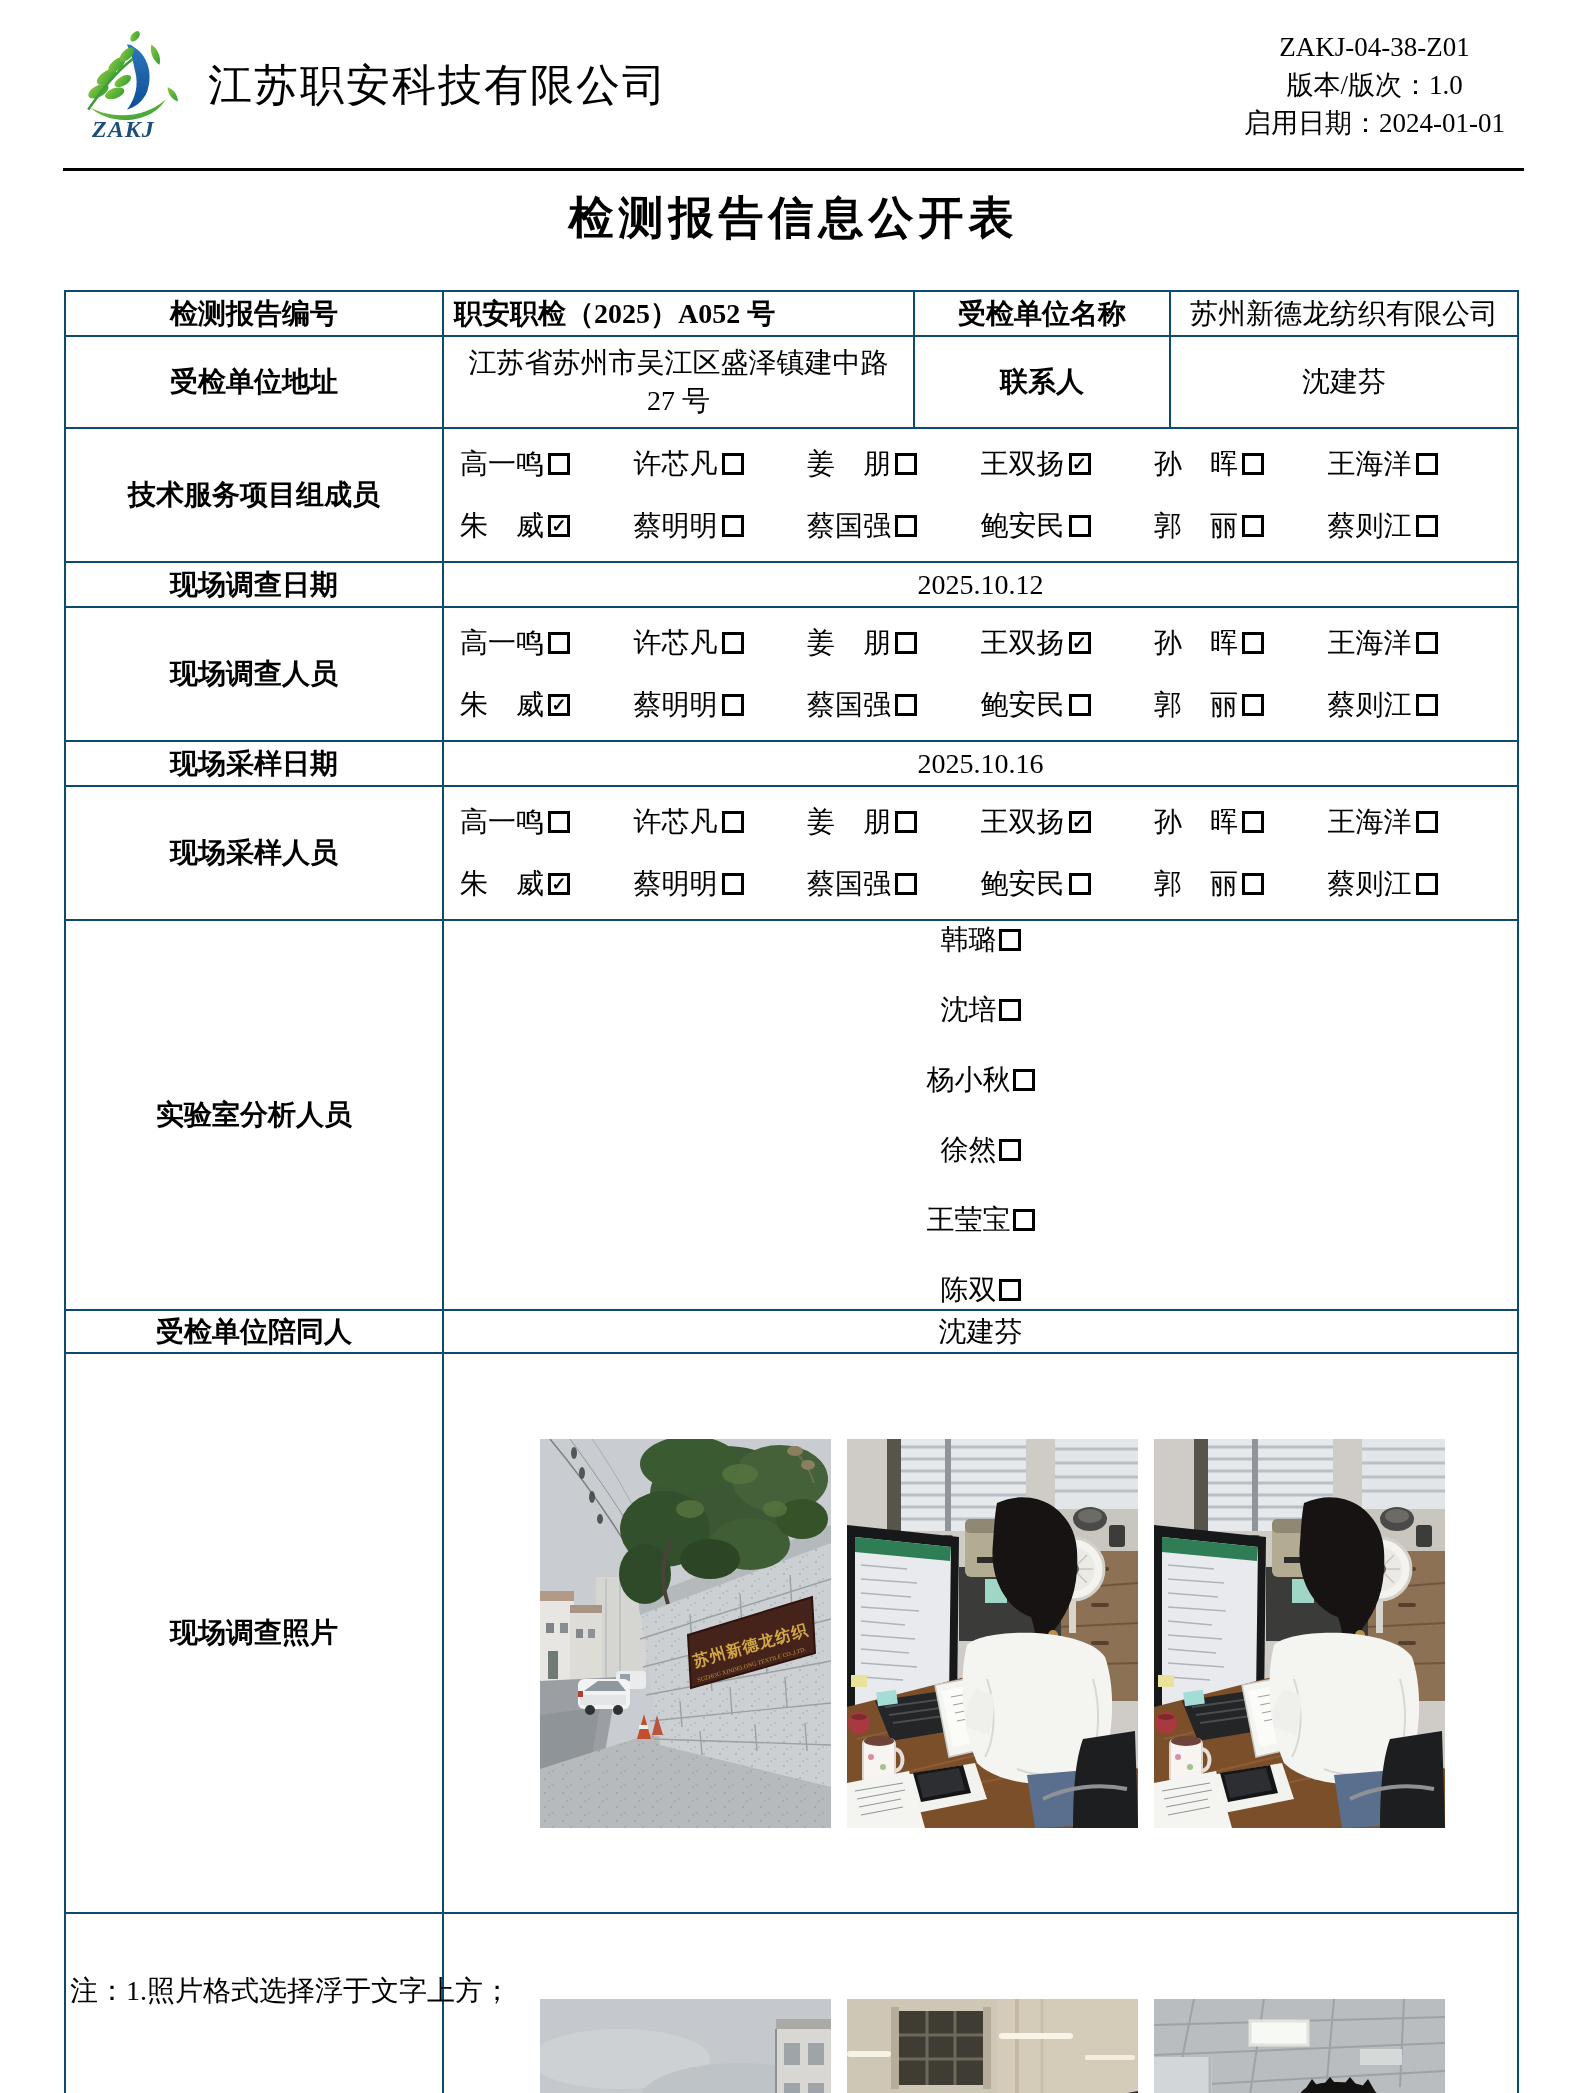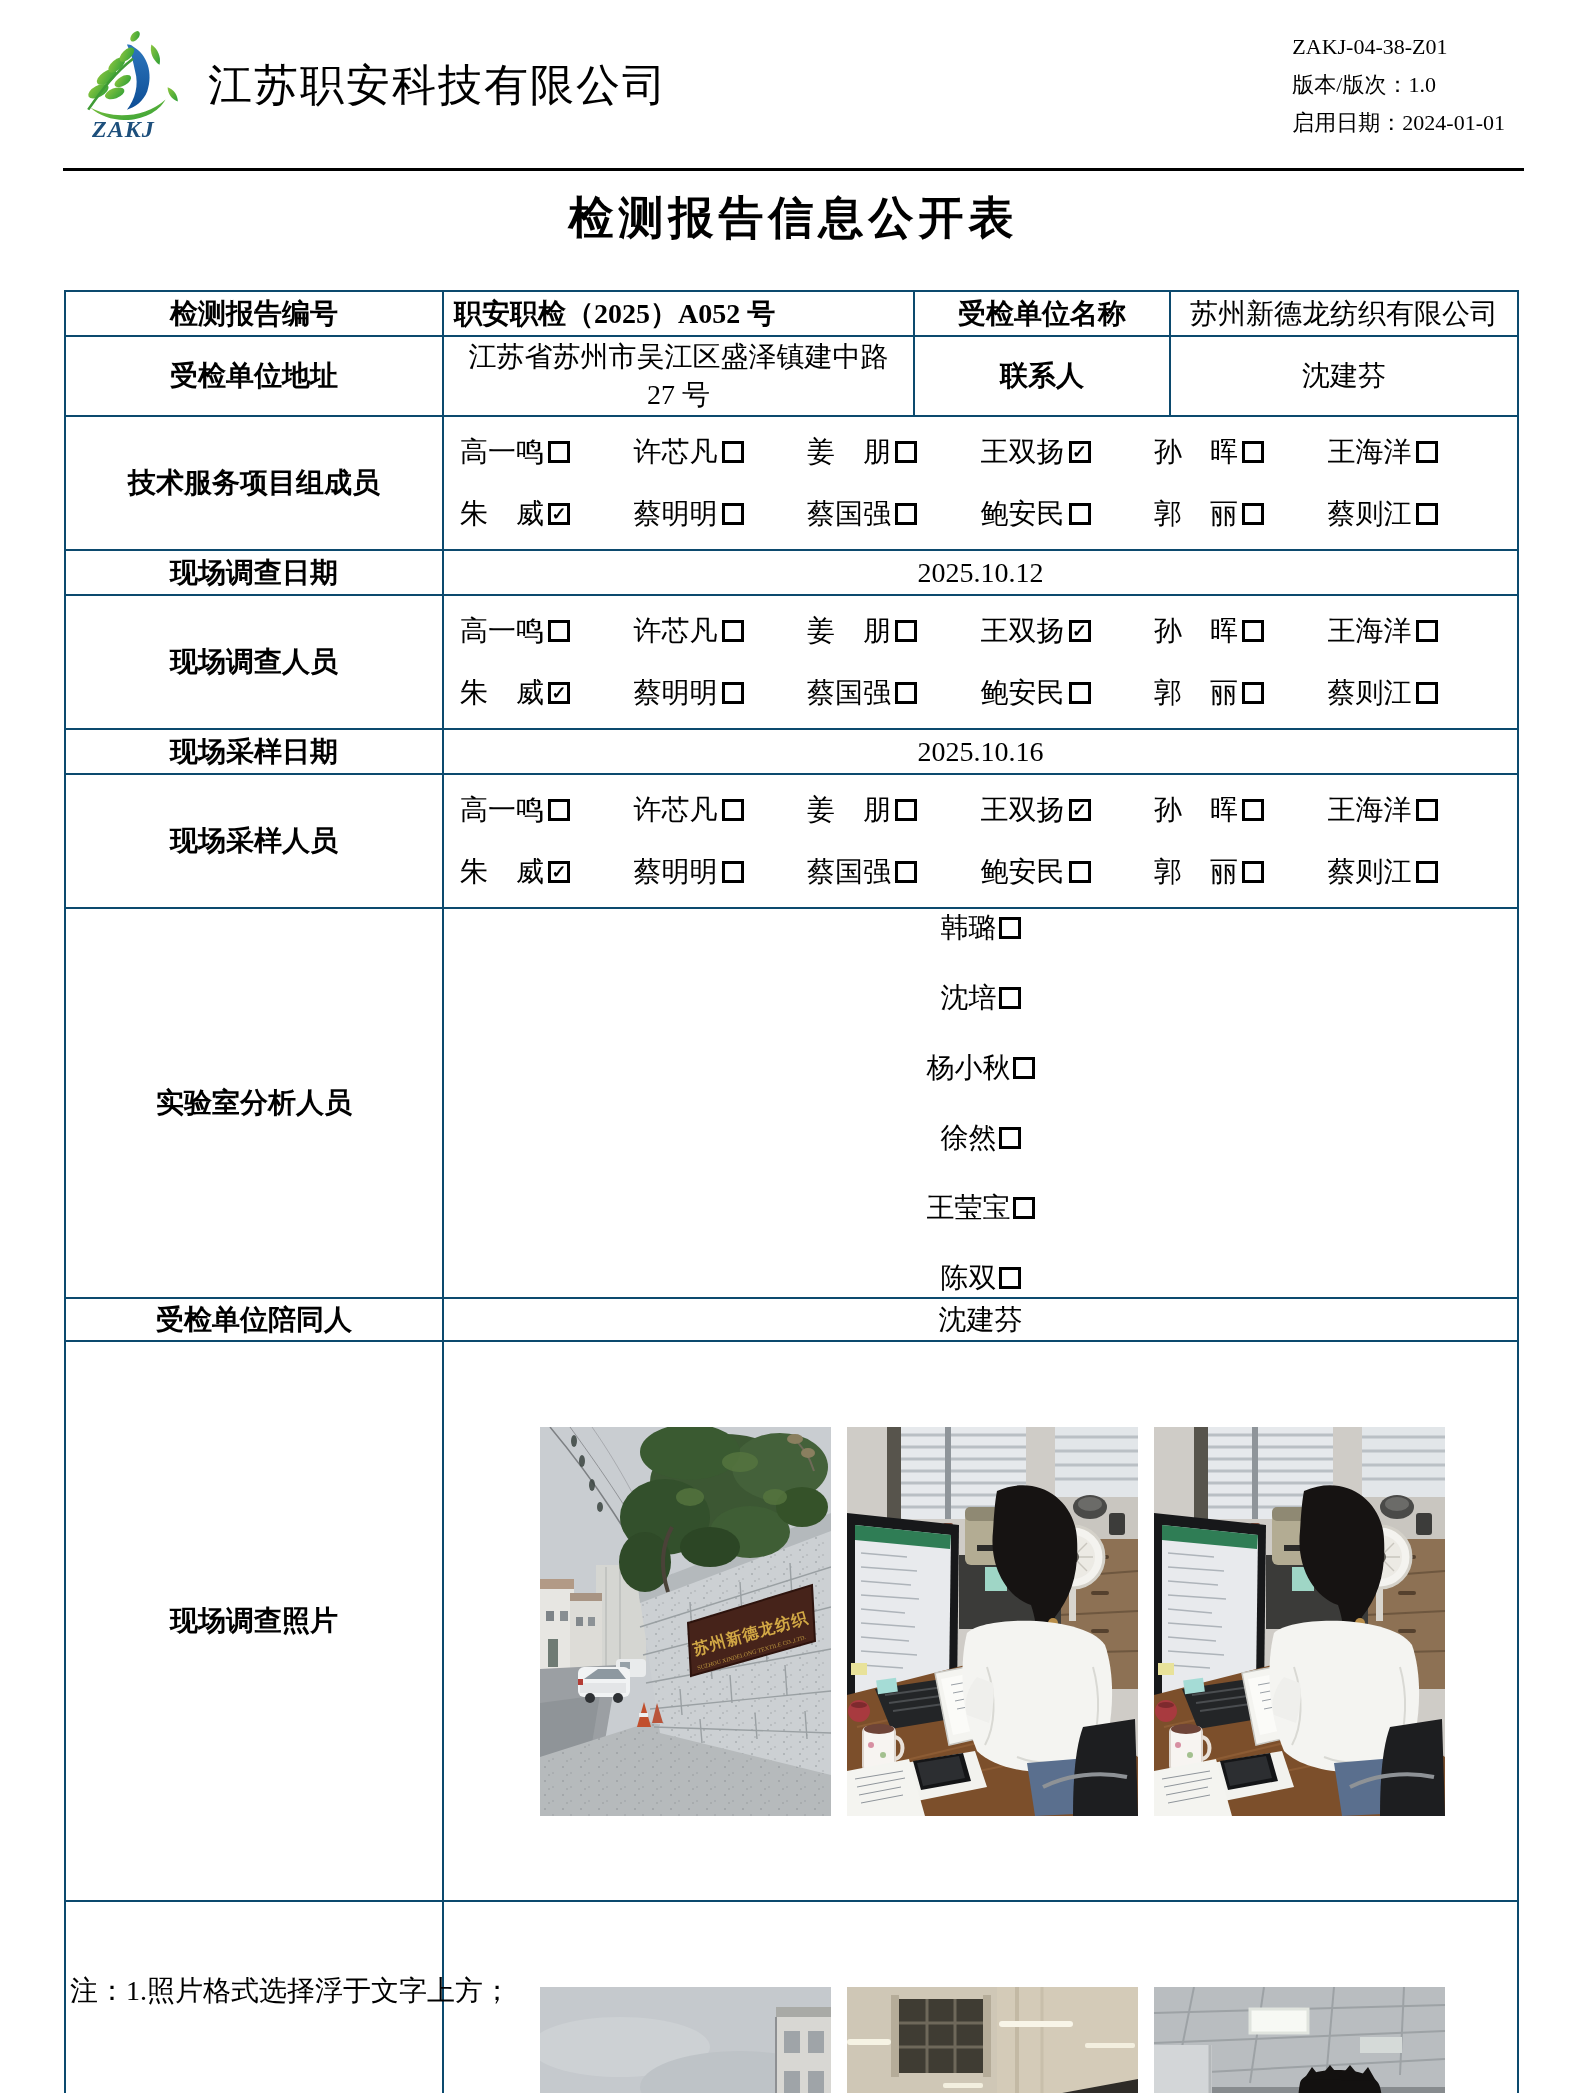--- a/index.html
+++ b/index.html
@@ -8,35 +8,35 @@
     position:relative; width:1587px; height:2093px; background:#fff;
     font-family:"Liberation Serif","DejaVu Serif",serif; color:#000; overflow:hidden;
     margin:0 auto;
   }
   
   .logo-wrap { position:absolute; left:76px; top:28px; width:130px; height:120px; }
   .logo-svg { width:112px; height:92px; display:block; }
   .logo-text { display:block; margin:-4px 0 0 16px; font-style:italic; font-weight:bold;
     font-size:24px; color:#1d4f7c; letter-spacing:1px; }
   .company-name { position:absolute; left:208px; top:56px; font-size:44px; letter-spacing:2px; }
-  .doc-meta { position:absolute; right:82px; top:28px; text-align:left; font-size:22px; line-height:38px; }
+  .doc-meta { position:absolute; right:82px; top:28px; text-align:center; font-size:27px; line-height:38px; }
   .hdr-rule { position:absolute; left:63px; top:168px; width:1461px; height:3px; background:#000; }
   
   .doc-title { position:absolute; left:0; top:188px; width:100%; text-align:center;
     font-size:45px; font-weight:bold; letter-spacing:5px; }
   
   table.main { position:absolute; left:64px; top:290px; width:1453px;
     border-collapse:collapse; table-layout:fixed; }
   table.main td { border:2px solid #0c4a6e; font-size:28px; vertical-align:middle; padding:0 10px;margin-left:20px; }
   td.lbl { font-weight:bold; text-align:center; }
   td.val-c { text-align:center; }
   td.val-l { text-align:left; padding-left:16px; }
   td.bold { font-weight:bold; }
   td.pre { white-space:pre-line; }
-  .h45{height:45px}.h80{height:80px}.h85{height:85px}.h42{height:42px}.h43{height:43px}.h560{height:560px}
+  .h45{height:45px}.h80{height:92px}.h85{height:85px}.h42{height:42px}.h43{height:43px}.h560{height:560px}
   
   .roster { display:grid; grid-template-columns:repeat(6,1fr); row-gap:24px; padding:16px 6px; }
   .person { display:flex; align-items:center; white-space:nowrap; }
   .roster .pname { display:inline-block; width:86px; }
   .labrow { display:flex; gap:32px; padding:0 6px; align-items:center;flex-direction:column; }
   .labrow .pname { display:inline-block; }
   .cbx { display:inline-block; width:22px; height:22px; border:3px solid #000; margin-left:2px;
     font-size:18px; line-height:16px; text-align:center; font-weight:bold; box-sizing:border-box; }
   
   .photos { display:flex; align-items:center; gap:16px; padding-left:86px; height:100%; }

